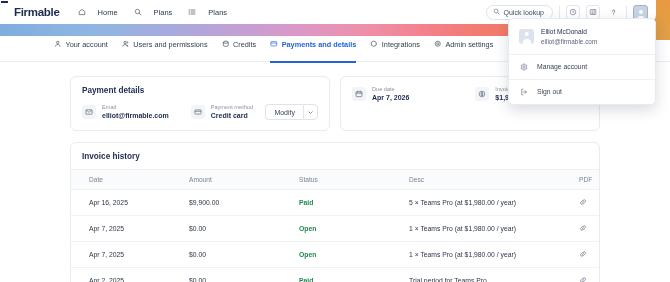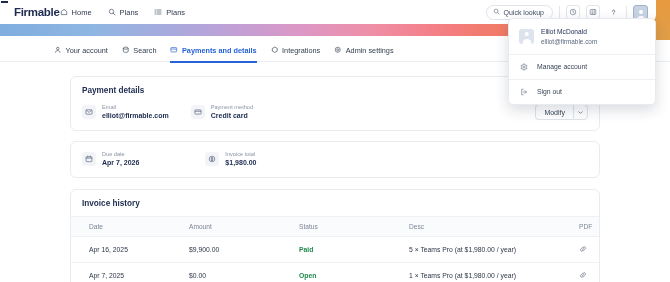--- a/index.html
+++ b/index.html
@@ -22,30 +22,30 @@
   
   .topbar {
     position: absolute; left: 0; top: 0; width: 656px; height: 24px;
     background: #ffffff;
     border-bottom-right-radius: 9px;
     display: flex; align-items: center;
     z-index: 3;
   }
   .topbar-inner { width:100%; height:100%; display:flex; align-items:center; padding: 0 8px 0 13px; }
 
-  .logo { display:flex; align-items:center; }
+  .logo { display:flex; align-items:center; margin-right: 18px; }
   .logo-text {
     font-size: 11.5px; font-weight: 700; color: #1b2a4e;
     letter-spacing: -0.3px; position: relative; padding-left: 1px;
   }
   .logo-bar { position:absolute; left:1px; top:1px; width:7px; height:1.6px; background:#1b2a4e; }
 
   .nav-left { display: flex; align-items: center; gap: 16px; }
   .nav-item {
-    display:flex; align-items:center; gap:4px;
+    display:flex; align-items:center; gap:12px;
     font-size: 7.5px; color: #2e3a4f; cursor: pointer; white-space: nowrap;
   }
   .nav-item svg { display:block; }
 
   .topbar-right { margin-left: auto; display:flex; align-items:center; gap: 6px; }
   .quick-lookup {
     display:flex; align-items:center; gap:4px;
     border: 1px solid #dfe3eb; border-radius: 11px;
     height: 15px; padding: 0 8px 0 6px;
     font-size: 7px; color: #404c63; background:#fff; cursor:pointer;
@@ -76,33 +76,33 @@
     position:absolute; right:0; top:46px; width:14px; height:8px; background:#fff; z-index:2;
   }
 
   
   .tabs {
     position:absolute; left:0; top:40px; width:670px; height:22px;
     display:flex; align-items:center; padding-left: 54px; gap: 14px;
     border-bottom: 1px solid #e9ecf1; background:#fff; z-index:2;
   }
   .tab {
-    display:flex; align-items:center; gap:4px; height:22px;
+    display:flex; align-items:flex-start; gap:4px; height:22px;
     font-size: 7.3px; color:#33404f; cursor:pointer; white-space:nowrap;
     position:relative;
   }
   .tab.active { color:#2563d6; font-weight:600; }
   .tab.active::after {
     content:""; position:absolute; left:0; right:0; bottom:-1px; height:1.6px; background:#2563d6;
   }
 
   
   .content { position:absolute; left:0; top:62px; width:670px; height:220px; background:#fff; }
 
-  .cards-row { display:flex; gap:10px; padding: 14px 70px 0 70px; flex-direction: column; }
+  .cards-row { display:flex; gap:10px; padding: 14px 70px 0 70px; }
   .card {
     border:1px solid #e8ebf0; border-radius:6px; background:#fff;
     padding: 9px 11px 10px 11px; flex:1;
   }
   .card-title { font-size:8.2px; font-weight:700; color:#1b2a4e; margin-bottom:9px; }
   .card-body { display:flex; align-items:center; }
 
   .field { display:flex; align-items:center; gap:6px; }
   .field-ico {
     width:14px; height:14px; border-radius:3px; background:#f2f4f8;
@@ -262,25 +262,35 @@
         <svg width="7.5" height="7.5" viewBox="0 0 16 16" fill="none" stroke="#33404f" stroke-width="1.4">
             <circle cx="8" cy="5.3" r="2.6"></circle>
             <path d="M3.2 13.3c.5-2.4 2.4-3.6 4.8-3.6s4.3 1.2 4.8 3.6" stroke-linecap="round"></path>
           </svg>
       </span>
       <span>Your account</span>
     </div>
     <div class="tab">
       <span>
         <svg width="7.5" height="7.5" viewBox="0 0 16 16" fill="none" stroke="#33404f" stroke-width="1.4">
+            <circle cx="6.3" cy="5.3" r="2.4"></circle>
+            <path d="M1.8 13.2c.5-2.2 2.2-3.4 4.5-3.4s4 1.2 4.5 3.4" stroke-linecap="round"></path>
+            <path d="M10.8 3.2a2.3 2.3 0 010 4.2M12.3 13.2c-.2-1.3-.7-2.3-1.5-3" stroke-linecap="round"></path>
+          </svg>
+      </span>
+      <span>Users and permissions</span>
+    </div>
+    <div class="tab">
+      <span>
+        <svg width="7.5" height="7.5" viewBox="0 0 16 16" fill="none" stroke="#33404f" stroke-width="1.4">
             <ellipse cx="8" cy="4.6" rx="5.2" ry="2.2"></ellipse>
             <path d="M2.8 4.6v6.8c0 1.2 2.3 2.2 5.2 2.2s5.2-1 5.2-2.2V4.6"></path>
           </svg>
       </span>
-      <span>Search</span>
+      <span>Credits</span>
     </div>
     <div class="tab active">
       <span>
         <svg width="7.5" height="7.5" viewBox="0 0 16 16" fill="none" stroke="#2563d6" stroke-width="1.4">
             <rect x="1.8" y="3.4" width="12.4" height="9.2" rx="1.4"></rect>
             <path d="M1.8 6.6h12.4"></path>
           </svg>
       </span>
       <span>Payments and details</span>
     </div>

